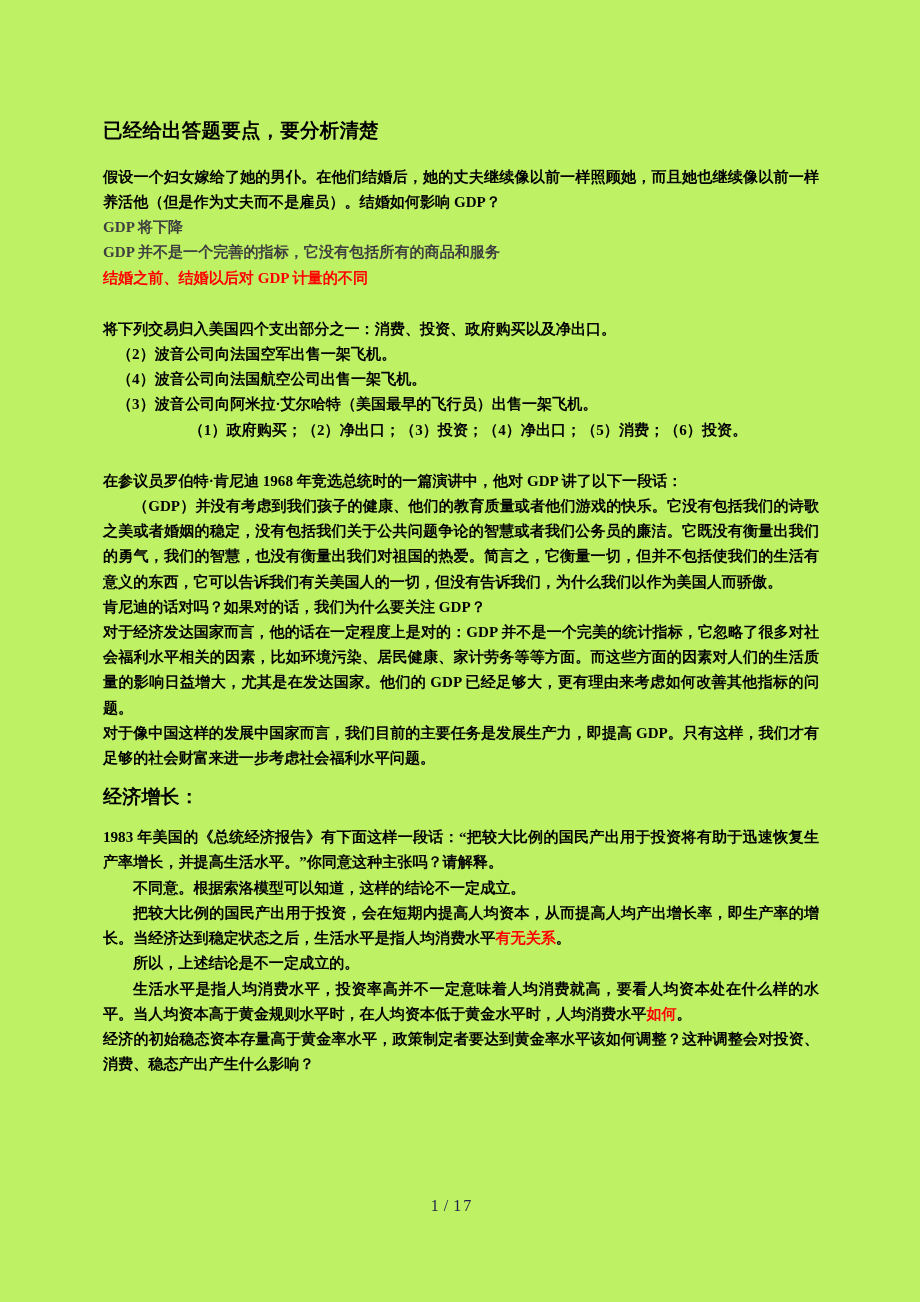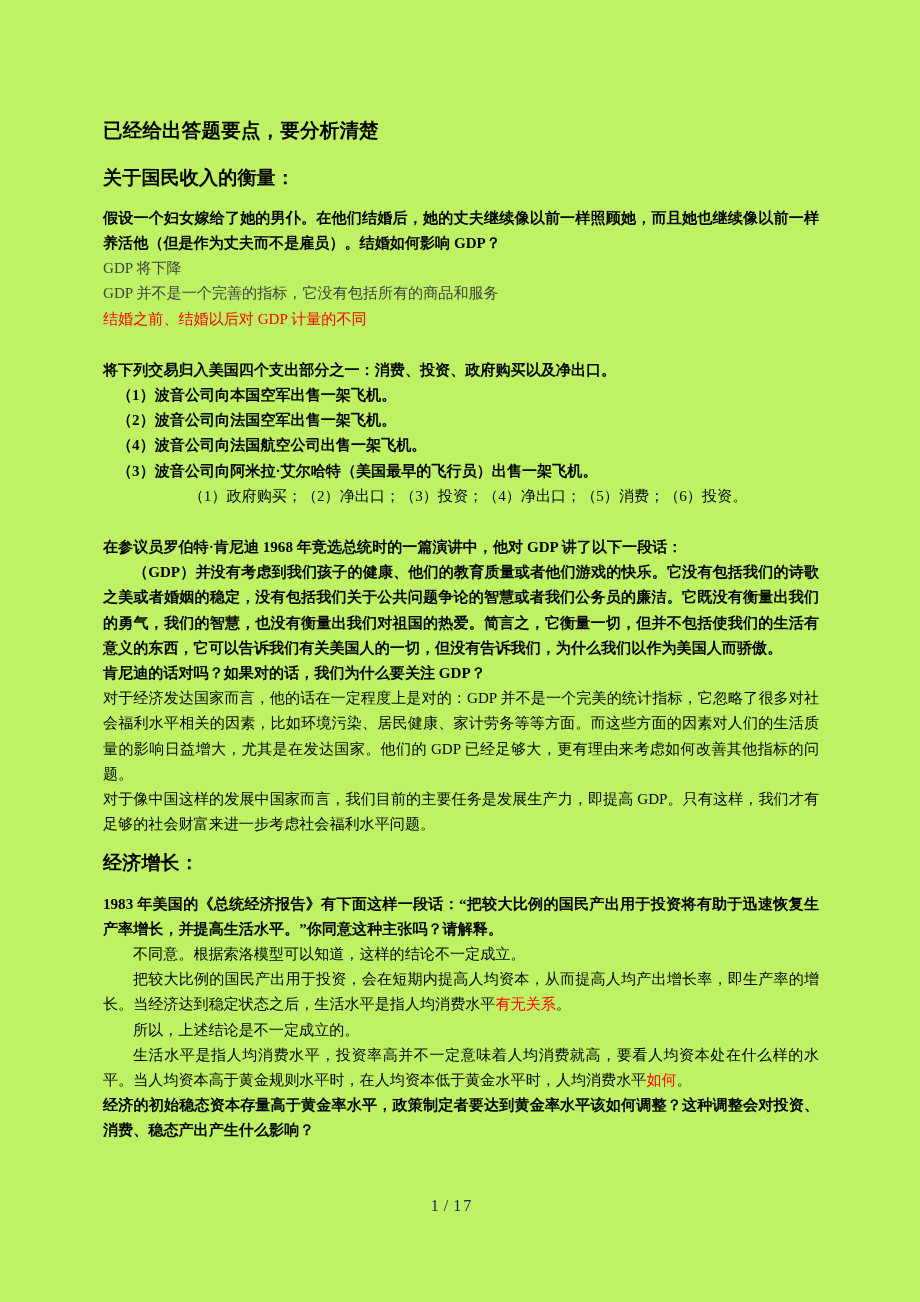--- a/index.html
+++ b/index.html
@@ -49,20 +49,21 @@
   }
 
   
   .p {
     font-size: 15.1px;
     line-height: 25.2px;
     margin: 0;
     text-align: justify;
     text-justify: inter-ideograph;
     color: #000;
+    font-weight: bold;
   }
   .p.bold {
     font-weight: bold;
   }
   .p.gray {
     color: #3f3f3f;
   }
   .p.red {
     color: #ff0000;
   }
@@ -103,34 +104,32 @@
   .footer .sep { margin: 0 3px; }
 </style>
 </head>
 <body>
 
 <div class="page">
   <div class="content">
 
     <div class="h-main">已经给出答题要点，要分析清楚</div>
 
-    <div class="h-sec">关于国民收入的衡量：</div>
 
     <div class="blk">
       <div class="p bold">假设一个妇女嫁给了她的男仆。在他们结婚后，她的丈夫继续像以前一样照顾她，而且她也继续像以前一样养活他（但是作为丈夫而不是雇员）。结婚如何影响 GDP？</div>
       <div class="p gray">GDP 将下降</div>
       <div class="p gray">GDP 并不是一个完善的指标，它没有包括所有的商品和服务</div>
       <div class="p red">结婚之前、结婚以后对 GDP 计量的不同</div>
     </div>
 
     <div class="gap-lg"></div>
 
     <div class="blk">
       <div class="p bold">将下列交易归入美国四个支出部分之一：消费、投资、政府购买以及净出口。</div>
-      <div class="p list">（1）波音公司向本国空军出售一架飞机。</div>
       <div class="p list">（2）波音公司向法国空军出售一架飞机。</div>
       <div class="p list">（4）波音公司向法国航空公司出售一架飞机。</div>
       <div class="p list">（3）波音公司向阿米拉·艾尔哈特（美国最早的飞行员）出售一架飞机。</div>
       <div class="p ans">（1）政府购买；（2）净出口；（3）投资；（4）净出口；（5）消费；（6）投资。</div>
     </div>
 
     <div class="gap-lg"></div>
 
     <div class="blk">
       <div class="p bold">在参议员罗伯特·肯尼迪 1968 年竞选总统时的一篇演讲中，他对 GDP 讲了以下一段话：</div>

